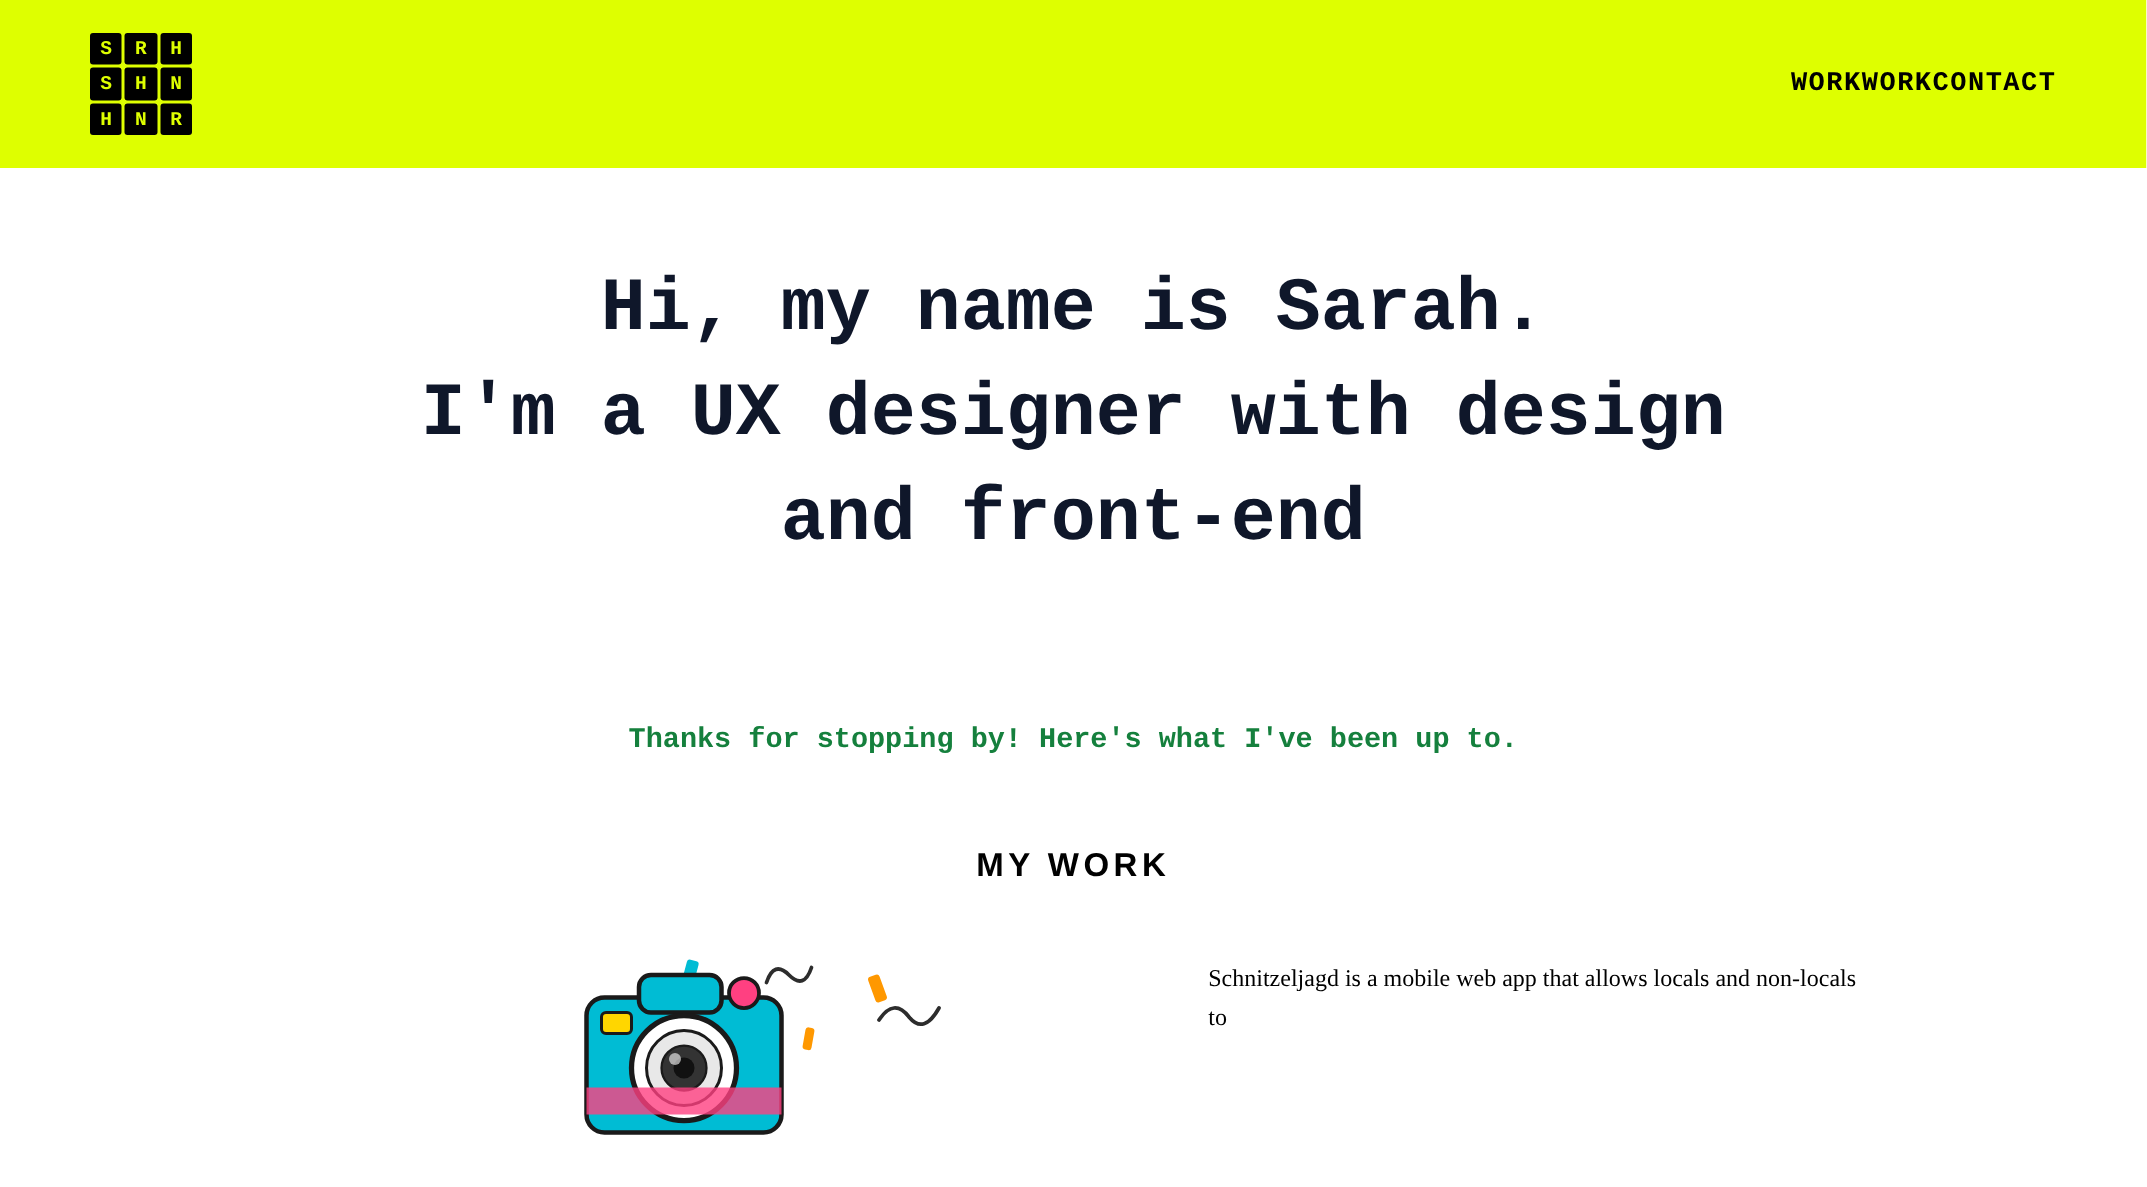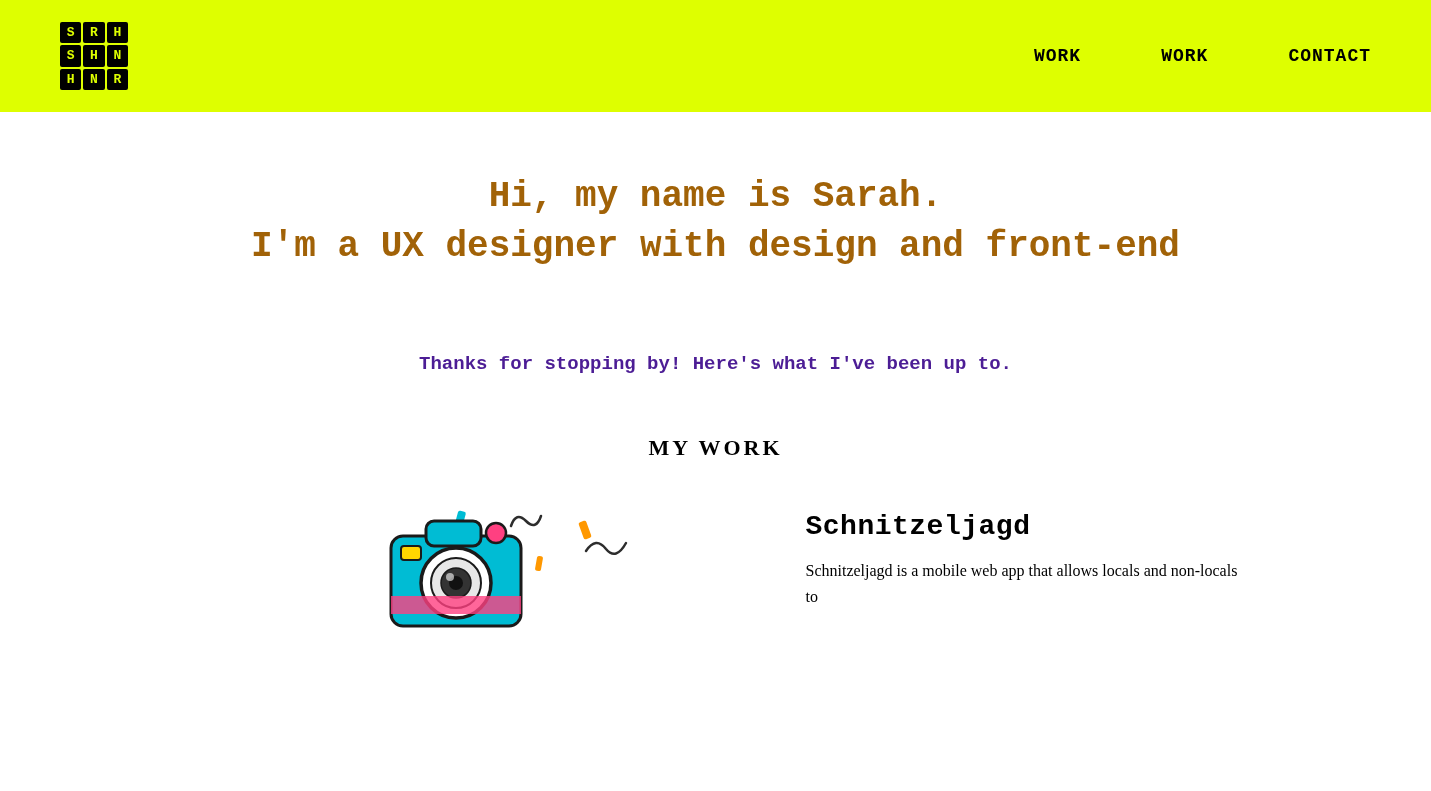--- a/index.html
+++ b/index.html
@@ -44,21 +44,20 @@
       font-weight: 700;
       display: flex;
       align-items: center;
       justify-content: center;
       border-radius: 2px;
     }
 
     nav {
       display: flex;
       align-items: center;
-      gap: 80px;
     }
 
     nav a {
       text-decoration: none;
       color: #000000;
       font-family: 'Courier New', Courier, monospace;
       font-size: 18px;
       font-weight: 900;
       letter-spacing: 1px;
     }
@@ -66,45 +65,45 @@
     
     main {
       display: flex;
       flex-direction: column;
       align-items: center;
       padding: 60px 40px 40px;
     }
 
     .hero-title {
       font-family: 'Courier New', Courier, monospace;
-      font-size: 36px;
+      font-size: 50px;
       font-weight: 700;
       text-align: center;
       line-height: 1.4;
       max-width: 980px;
       margin-bottom: 30px;
-      color: #a16207;
+      color: #0f172a;
     }
 
     .hero-title .line1 {
       display: block;
     }
 
     .hero-subtitle {
       font-family: 'Courier New', Courier, monospace;
       font-size: 19px;
       font-weight: 700;
       text-align: center;
-      color: #4c1d95;
+      color: #15803d;
       margin-bottom: 60px;
     }
 
     
     .section-title {
-      font-family: Liberation Serif, serif;
+      font-family: Liberation Sans, sans-serif;
       font-size: 22px;
       font-weight: 900;
       letter-spacing: 3px;
       text-align: center;
       color: #000000;
       margin-bottom: 30px;
     }
 
     .work-section {
       width: 100%;
@@ -236,20 +235,19 @@
             <rect x="35" y="50" width="20" height="14" rx="3" fill="#FFD600" stroke="#1a1a1a" stroke-width="2"></rect>
 
             <rect x="25" y="100" width="130" height="18" rx="0" fill="#FF4081" opacity="0.8"></rect>
             <rect x="25" y="100" width="130" height="18" rx="0" fill="none" stroke="none"></rect>
           </svg>
 
         </div>
       </div>
 
       <div class="work-card-text">
-        <h3 class="work-card-title">Schnitzeljagd</h3>
         <p class="work-card-desc">Schnitzeljagd is a mobile web app that allows locals and non-locals to</p>
       </div>
     </div>
 
   </div>
 
 </main>
 
 </body></html>

